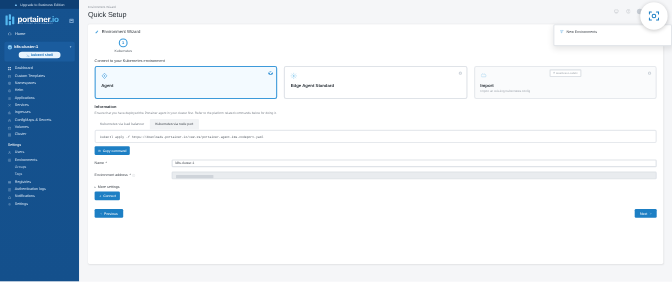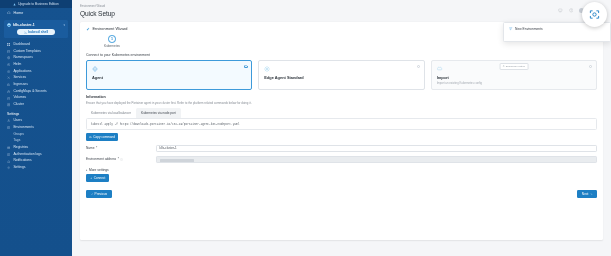--- a/index.html
+++ b/index.html
@@ -235,20 +235,37 @@
 
     <div class="upgrade-banner">
       <span class="ic">
         <svg viewBox="0 0 10 10">
             <path d="M5 1 L8.5 8 H1.5 Z" fill="#7ec4f5"></path>
           </svg>
       </span>
       <span>Upgrade to Business Edition</span>
     </div>
 
+    <div class="logo-row">
+      <div class="logo-wrap">
+        <span class="logo-mark">
+          <i style="left:0;top:1px;width:2.2px;height:9px;"></i>
+          <i style="left:3px;top:0px;width:2.2px;height:5px;"></i>
+          <i style="left:3px;top:6px;width:2.2px;height:4px;"></i>
+          <i style="left:6.2px;top:2px;width:2.2px;height:7px;"></i>
+        </span>
+        <span class="logo-text-wrap">
+          <span class="logo-text"><span>portainer</span><span class="io">.io</span></span>
+          <span class="logo-sub">CONTAINER MANAGEMENT</span>
+        </span>
+      </div>
+      <div class="collapse-btn">
+          <span></span>
+        </div>
+    </div>
 
     <div class="nav-home">
       <span class="ic" style="width:3.6px;height:3.6px;display:block;">
         <svg viewBox="0 0 12 12">
             <path d="M6 1.5 11 6 H9.5 V10.5 H2.5 V6 H1 Z" fill="none" stroke="#dbe8f6" stroke-width="1"></path>
           </svg>
       </span>
       <span>Home</span>
     </div>
 

